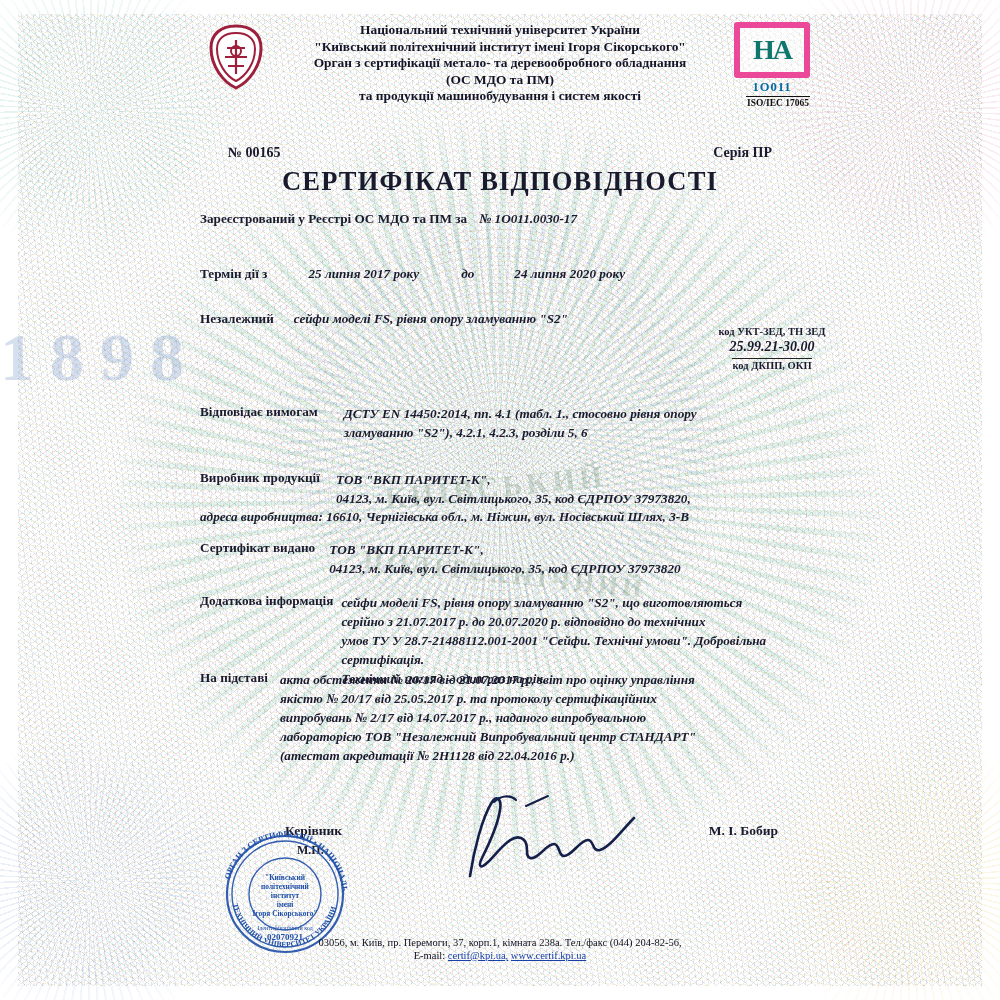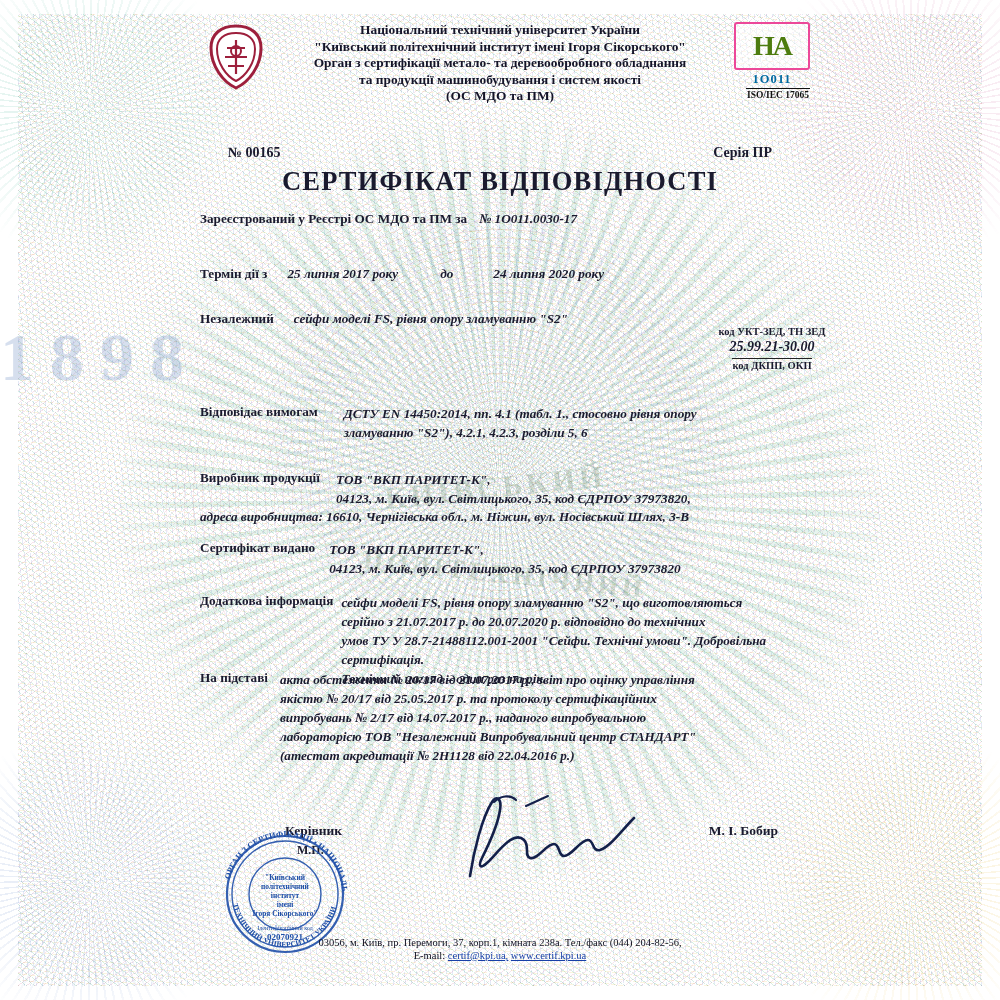--- a/index.html
+++ b/index.html
@@ -119,27 +119,27 @@
     height: 66px;
   }
   .na-mark {
     position: absolute;
     right: 190px;
     top: 22px;
     width: 76px;
     text-align: center;
   }
   .na-box {
-    border: 2px solid #ec4899;
+    border: 6px solid #ec4899;
     border-radius: 3px;
     height: 44px;
     display: flex;
     align-items: center;
     justify-content: center;
-    color: #4d7c0f;
+    color: #0f766e;
     font-size: 28px;
     font-weight: 700;
     letter-spacing: -2px;
     background: rgba(255,255,255,0.5);
   }
   .na-code {
     font-size: 12.5px;
     font-weight: 700;
     letter-spacing: 1px;
     margin-top: 2px;
@@ -202,21 +202,21 @@
     font-style: italic;
     font-weight: 700;
     font-size: 13.2px;
     line-height: 19px;
   }
 
   .f-registered { top: 211px; left: 200px; }
   .f-registered .val { margin-left: 12px; }
 
   .f-term { top: 266px; left: 200px; }
-  .f-term .val { margin-left: 20px; }
+  .f-term .val { margin-left: 41px; }
   .f-term .val2 { margin-left: 40px; font-style: italic; font-weight: 700; font-size: 13.2px; }
   .f-term .dash { margin-left: 42px; font-style: italic; font-weight: 700; font-size: 13.2px; }
 
   .f-product { top: 311px; left: 200px; }
   .f-product .val { margin-left: 20px; }
 
   .ukt { position: absolute; right: 148px; top: 326px; text-align: center; width: 160px; }
   .ukt-cap { font-size: 10.5px; font-weight: 700; }
   .ukt-code { font-size: 14px; font-weight: 700; font-style: italic; margin-top: 2px; }
   .ukt-sub { font-size: 10.5px; font-weight: 700; border-top: 1px solid #222; display: inline-block; padding-top: 1px; margin-top: 1px; }
@@ -320,22 +320,22 @@
   <div class="na-mark">
     <div class="na-box">НА</div>
     <div class="na-code">1О011</div>
     <div class="na-std">ISO/IEC 17065</div>
   </div>
 
   <div class="header">
     <div class="header-line">Національний технічний університет України</div>
     <div class="header-line">"Київський політехнічний інститут імені Ігоря Сікорського"</div>
     <div class="header-line">Орган з сертифікації метало- та деревообробного обладнання</div>
+    <div class="header-line">(ОС МДО та ПМ)</div>
     <div class="header-line">та продукції машинобудування і систем якості</div>
-    <div class="header-line">(ОС МДО та ПМ)</div>
   </div>
 
   <div class="meta-row">
     <div class="meta-number">№ 00165</div>
     <div class="meta-series">Серія ПР</div>
   </div>
 
   <div class="doc-title">СЕРТИФІКАТ ВІДПОВІДНОСТІ</div>
 
   <div class="field f-registered">

